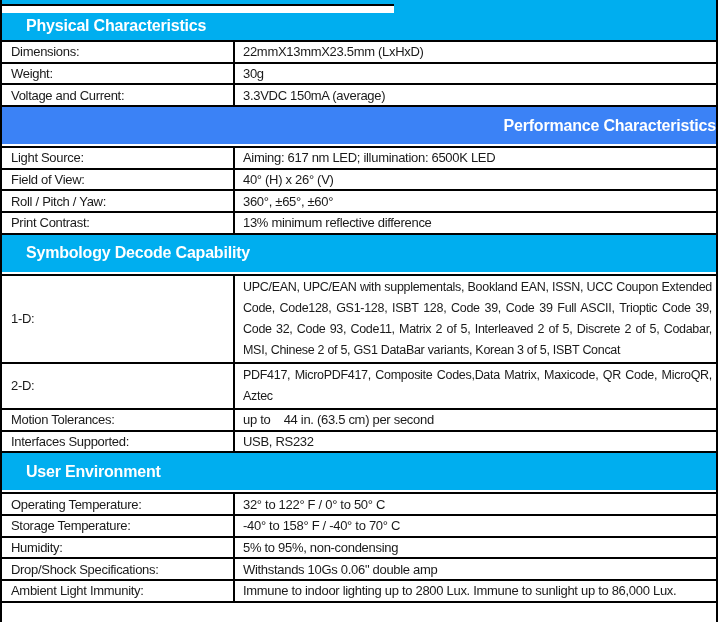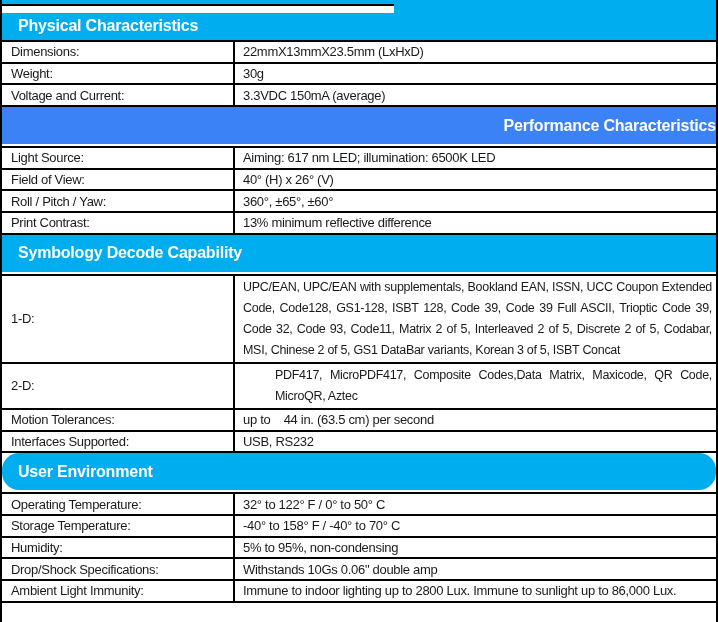--- a/index.html
+++ b/index.html
@@ -5,39 +5,39 @@
   html,body{margin:0;padding:0;background:#ffffff;}
   .page{
     width:718px;height:622px;position:relative;overflow:hidden;
     box-sizing:border-box;background:#ffffff;
     border-left:2px solid #000;border-right:2px solid #000;
     font-family:"Liberation Sans",sans-serif;
     font-size:13px;letter-spacing:-0.3px;color:#1a1a1a;
   }
   .hline{height:2px;background:#000;}
   .gap2{height:2px;background:#ffffff;}
-  .band{display:flex;align-items:center;padding-left:16px;box-sizing:border-box;}
+  .band{display:flex;align-items:center;padding-left:24px;box-sizing:border-box;}
   .band .band-title{color:#ffffff;font-weight:bold;font-size:16px;letter-spacing:-0.2px;}
   .band.first{height:40px;padding-top:11px;}
   .band.std{height:37px;}
   
   .notch-line{position:absolute;left:0;top:4px;width:392px;height:2px;background:#000;z-index:3;}
   .notch-white{position:absolute;left:0;top:6px;width:392px;height:7px;background:#ffffff;z-index:3;}
   .row{display:flex;height:21.7px;border-bottom:2px solid #000;box-sizing:border-box;overflow:hidden;}
   .row .lbl{
     width:233px;flex:0 0 233px;box-sizing:border-box;border-right:2px solid #000;
     padding-left:9px;display:flex;align-items:center;white-space:pre;overflow:hidden;
   }
   .row .val{
     flex:1;padding-left:8px;padding-right:4px;display:flex;align-items:center;
     white-space:pre;overflow:hidden;
   }
   .row.multi{height:auto;}
   .row.multi.h4{height:88px;}
-  .row.multi.h2{height:46px;gap:32px;}
+  .row.multi.h2{height:46px;}
   .row.multi .val{
     display:block;padding-top:1px;padding-bottom:8px;line-height:21px;
     white-space:normal;text-align:justify;font-size:12.5px;letter-spacing:-0.3px;
   }
 </style>
 </head>
 <body>
 
 <div class="page">
 
@@ -101,21 +101,21 @@
   </div>
   <div class="row">
     <div class="lbl">Motion Tolerances:</div>
     <div class="val">up to    44 in. (63.5 cm) per second</div>
   </div>
   <div class="row">
     <div class="lbl">Interfaces Supported:</div>
     <div class="val">USB, RS232</div>
   </div>
 
-  <div class="band std" style="background-color: rgb(0, 174, 239); border-radius: 17px;">
+  <div class="band std" style="background-color: rgb(0, 174, 239);">
     <span class="band-title">User Environment</span>
   </div>
   <div class="gap2"></div>
   <div class="hline"></div>
 
   <div class="row">
     <div class="lbl">Operating Temperature:</div>
     <div class="val">32° to 122° F / 0° to 50° C</div>
   </div>
   <div class="row">

